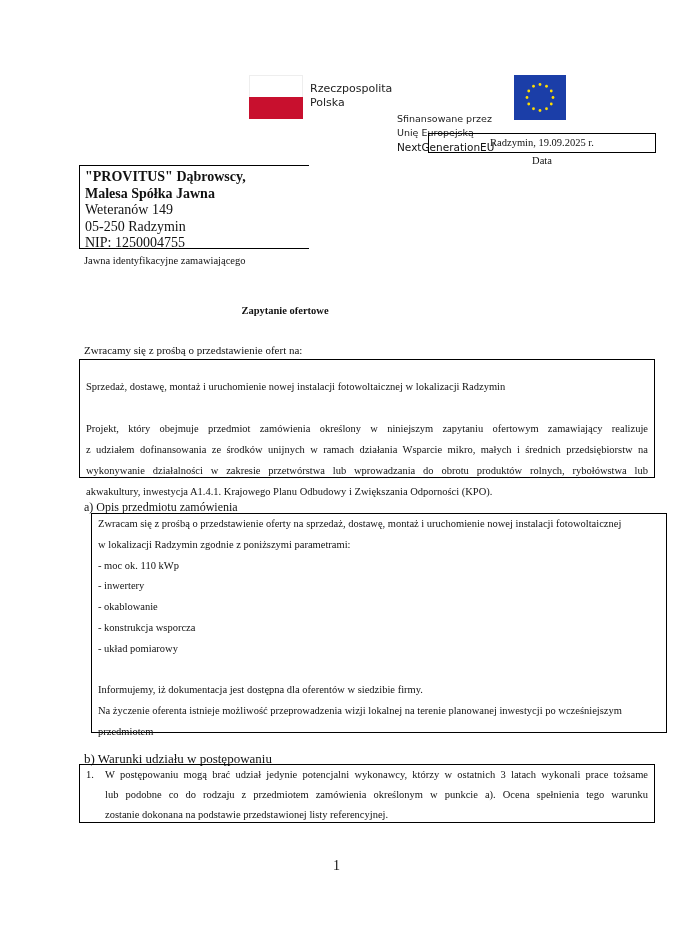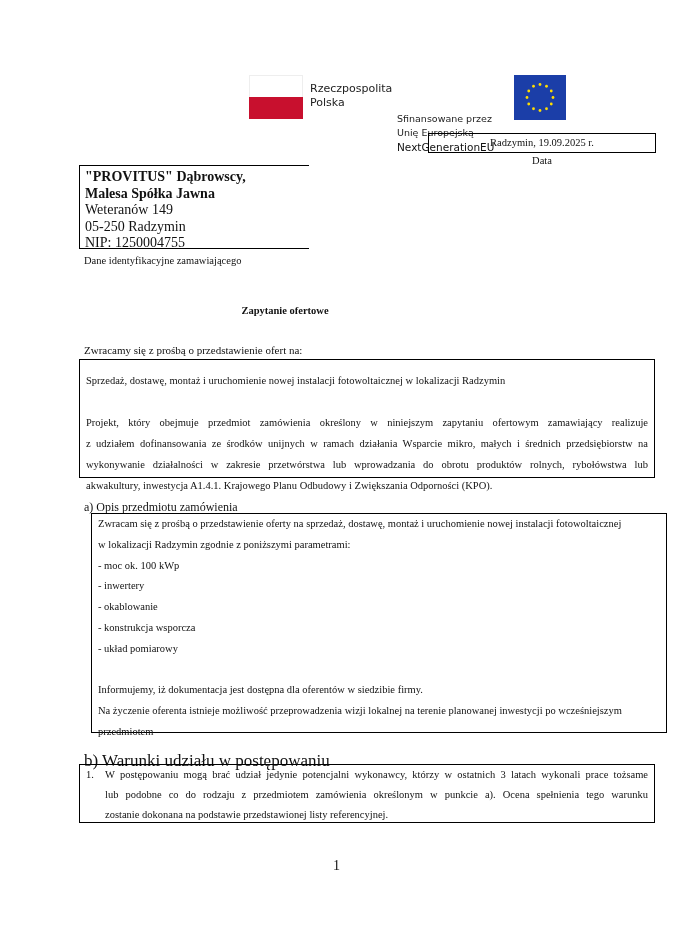--- a/index.html
+++ b/index.html
@@ -15,25 +15,25 @@
   .eu-text { position:absolute; left:285px; top:6px; width:114px; text-align:left; font-family:"DejaVu Sans", sans-serif; font-size:9.5px; line-height:14px; color:#222;margin-top:36px; }
   .eu-text .strong { font-size:10.5px; color:#111; }
   .eu-flag { position:absolute; left:402px; top:5px; width:52px; height:45px; background:#1b3ea8; }
   .date-box { left:428px; top:133px; width:226px; height:18px; border:1px solid #000; font-size:10.5px; text-align:center; line-height:18px; }
   .date-label { left:428px; top:155px; width:228px; text-align:center; font-size:10.5px; }
   .client-box { left:79px; top:165px; width:230px; height:84px; border:1px solid #000; border-right:none; padding:3px 0 0 5px; box-sizing:border-box; font-size:14px; line-height:16.5px; }
   .client-box .b { font-weight:bold; }
   .client-label { left:84px; top:255px; font-size:10.5px; }
   .title { left:0; width:570px; top:305px; text-align:center; font-weight:bold; font-size:10.5px; }
   .intro { left:84px; top:344px; font-size:11px; }
-  .box1 { left:79px; top:359px; width:576px; height:119px; border:1px solid #000; box-sizing:border-box; padding:10px 6px; font-size:10.5px; line-height:21px; }
+  .box1 { left:79px; top:359px; width:576px; height:119px; border:1px solid #000; box-sizing:border-box; padding:16px 6px; font-size:10.5px; line-height:21px; }
   .justify { text-align:justify; text-align-last:justify; }
   .sec-a { left:84px; top:500px; font-size:12px; }
   .box2 { left:79px; top:513px; width:576px; height:220px; border:1px solid #000; box-sizing:border-box; padding:0 6px; font-size:10.5px; line-height:20.8px;margin-left:12px; }
-  .sec-b { left:84px; top:751px; font-size:17px; }
+  .sec-b { left:84px; top:751px; font-size:13px; }
   .box3 { left:79px; top:764px; width:576px; height:59px; border:1px solid #000; box-sizing:border-box; padding:0 6px 0 6px; font-size:10.5px; line-height:20px; }
   .box3 .num { position:absolute; left:6px; top:0; }
   .box3 .txt { margin-left:19px; }
   .page-num { left:0; width:673px; top:858px; text-align:center; font-size:14px; }
   p { margin:0; }
 </style>
 </head>
 <body>
 
 <div class="abs logos">
@@ -71,40 +71,40 @@
 <div class="abs date-box">Radzymin, 19.09.2025 r.</div>
 <div class="abs date-label">Data</div>
 
 <div class="abs client-box">
   <div class="b">"PROVITUS" Dąbrowscy,</div>
   <div class="b">Malesa Spółka Jawna</div>
   <div>Weteranów 149</div>
   <div>05-250 Radzymin</div>
   <div>NIP: 1250004755</div>
 </div>
-<div class="abs client-label">Dane identyfikacyjne zamawiającego</div>
+<div class="abs client-label">Jawna identyfikacyjne zamawiającego</div>
 
 <div class="abs title">Zapytanie ofertowe</div>
 
 <div class="abs intro">Zwracamy się z prośbą o przedstawienie ofert na:</div>
 
 <div class="abs box1">
   <p>Sprzedaż, dostawę, montaż i uruchomienie nowej instalacji fotowoltaicznej w lokalizacji Radzymin</p>
   <p style="height:21px"></p>
   <p class="justify">Projekt, który obejmuje przedmiot zamówienia określony w niniejszym zapytaniu ofertowym zamawiający realizuje</p>
   <p class="justify">z udziałem dofinansowania ze środków unijnych w ramach działania Wsparcie mikro, małych i średnich przedsiębiorstw na</p>
   <p class="justify">wykonywanie działalności w zakresie przetwórstwa lub wprowadzania do obrotu produktów rolnych, rybołówstwa lub</p>
   <p>akwakultury, inwestycja A1.4.1. Krajowego Planu Odbudowy i Zwiększania Odporności (KPO).</p>
 </div>
 
 <div class="abs sec-a">a) Opis przedmiotu zamówienia</div>
 <div class="abs box2">
   <p>Zwracam się z prośbą o przedstawienie oferty na sprzedaż, dostawę, montaż i uruchomienie  nowej instalacji fotowoltaicznej</p>
   <p>w lokalizacji Radzymin  zgodnie z poniższymi parametrami:</p>
-  <p>- moc ok. 100 kWp</p>
+  <p>- moc ok. 110 kWp</p>
   <p>- inwertery</p>
   <p>- okablowanie</p>
   <p>- konstrukcja wsporcza</p>
   <p>- układ pomiarowy</p>
   <p style="height:20.8px"></p>
   <p>Informujemy, iż dokumentacja jest dostępna dla oferentów w siedzibie firmy.</p>
   <p>Na życzenie oferenta istnieje możliwość przeprowadzenia wizji lokalnej na terenie planowanej inwestycji po wcześniejszym</p>
   <p>przedmiotem</p>
 </div>
 

